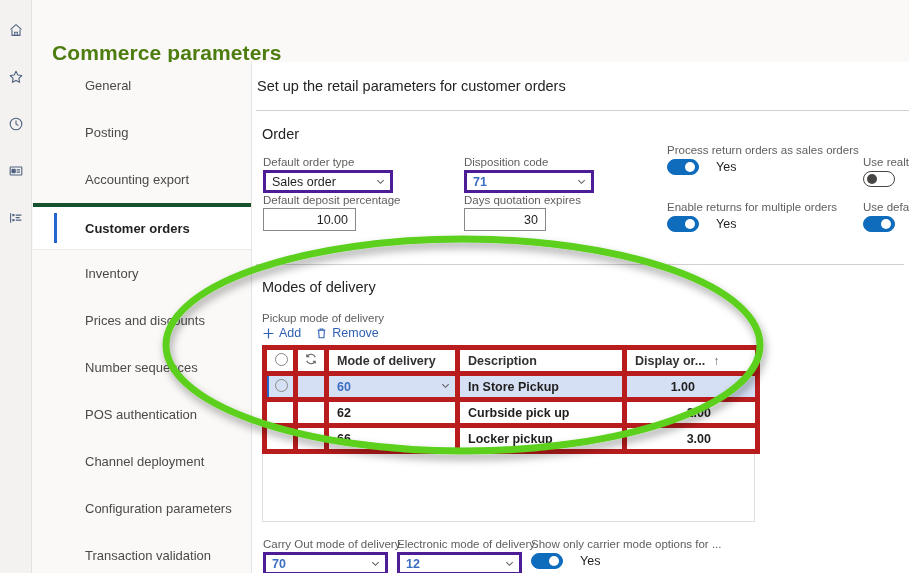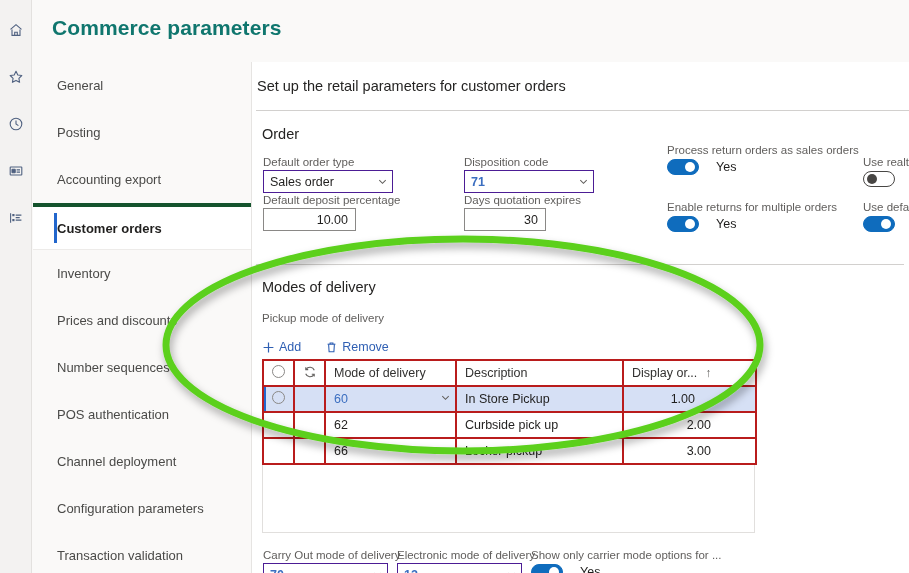--- a/index.html
+++ b/index.html
@@ -30,37 +30,37 @@
   }
   .rail-btn {
     width: 32px; height: 47px;
     display: flex; align-items: center; justify-content: center;
     cursor: pointer;
   }
   .rail-btn svg { display: block; }
 
   
   #page-title {
-    position: absolute; left: 52px; top: 16px;
-    font-size: 21px; font-weight: 600; color: #0f766e;
+    position: absolute; left: 52px; top: 41px;
+    font-size: 21px; font-weight: 600; color: #4d7c0f;
     letter-spacing: .1px;
   }
 
   
   #nav {
     position: absolute; left: 33px; top: 62px;
     width: 219px; height: 511px;
     background: #faf9f8;
     border-right: 1px solid #e6e4e2;
   }
   .nav-item {
     position: relative;
     height: 47px;
     display: flex; align-items: center;
-    padding-left: 24px;
+    padding-left: 52px;
     font-size: 13px; color: #4a4a48;
     cursor: pointer;
     white-space: nowrap;
   }
   .nav-item.selected {
     background: #ffffff;
     color: #201f1e;
     font-weight: 600;
     border-top: 4px solid #14532d;
     border-bottom: 1px solid #edebe9;
@@ -96,21 +96,21 @@
   .fields {
     position: relative;
     padding: 14px 0 0 11px;
   }
   .field-label {
     font-size: 11.5px; color: #605e5c;
     margin-bottom: 2px; white-space: nowrap;
   }
   .combo {
     height: 23px;
-    border: 1px solid #4c1d95;
+    border: 3px solid #4c1d95;
     background: #fff;
     display: flex; align-items: center;
     padding: 0 4px 0 6px;
     font-size: 12.5px;
     cursor: pointer;
   }
   .combo .val { flex: 1; color: #201f1e; }
   .combo .val.blue { color: #3b6ec0; font-weight: bold; }
   .combo .chev { color: #605e5c; display: flex; align-items: center; }
   .numbox {
@@ -133,39 +133,39 @@
   .switch.off { background: #ffffff; border: 1px solid #484644; }
   .switch .knob {
     position: absolute; top: 50%; transform: translateY(-50%);
     width: 10px; height: 10px; border-radius: 50%;
   }
   .switch.on .knob { right: 3px; background: #ffffff; }
   .switch.off .knob { left: 3px; background: #484644; }
   .toggle-text { font-size: 12.5px; color: #201f1e; }
 
   
-  .cmdbar { display: flex; align-items: center; gap: 24px; padding-left: 10px; margin-top: 16px; text-align: center; }
+  .cmdbar { display: flex; align-items: center; gap: 14px; padding-left: 10px; margin-top: 2px; text-align: center; }
   .cmd {
     display: flex; align-items: center; gap: 4px;
     font-size: 12.5px; color: #2f5fb3; cursor: pointer;
   }
   .cmd svg { display: block; }
 
   table.grid {
     border-collapse: collapse;
     table-layout: fixed;
     margin-left: 10px;
     margin-top: 5px;
     background: #fff;
   }
   table.grid th, table.grid td {
-    border: 2px solid #b91c1c;
+    border: 5px solid #b91c1c;
     height: 26px;
     font-size: 12.5px;
-    font-weight: 400;
+    font-weight: 700;
     color: #201f1e;
     padding: 0 8px;
     text-align: left;
     vertical-align: middle;
     white-space: nowrap;
     overflow: hidden;
     margin-top: 32px;
   }
   table.grid th { color: #323130; background: #fff; }
   table.grid td.num, table.grid th.num { text-align: right; }

